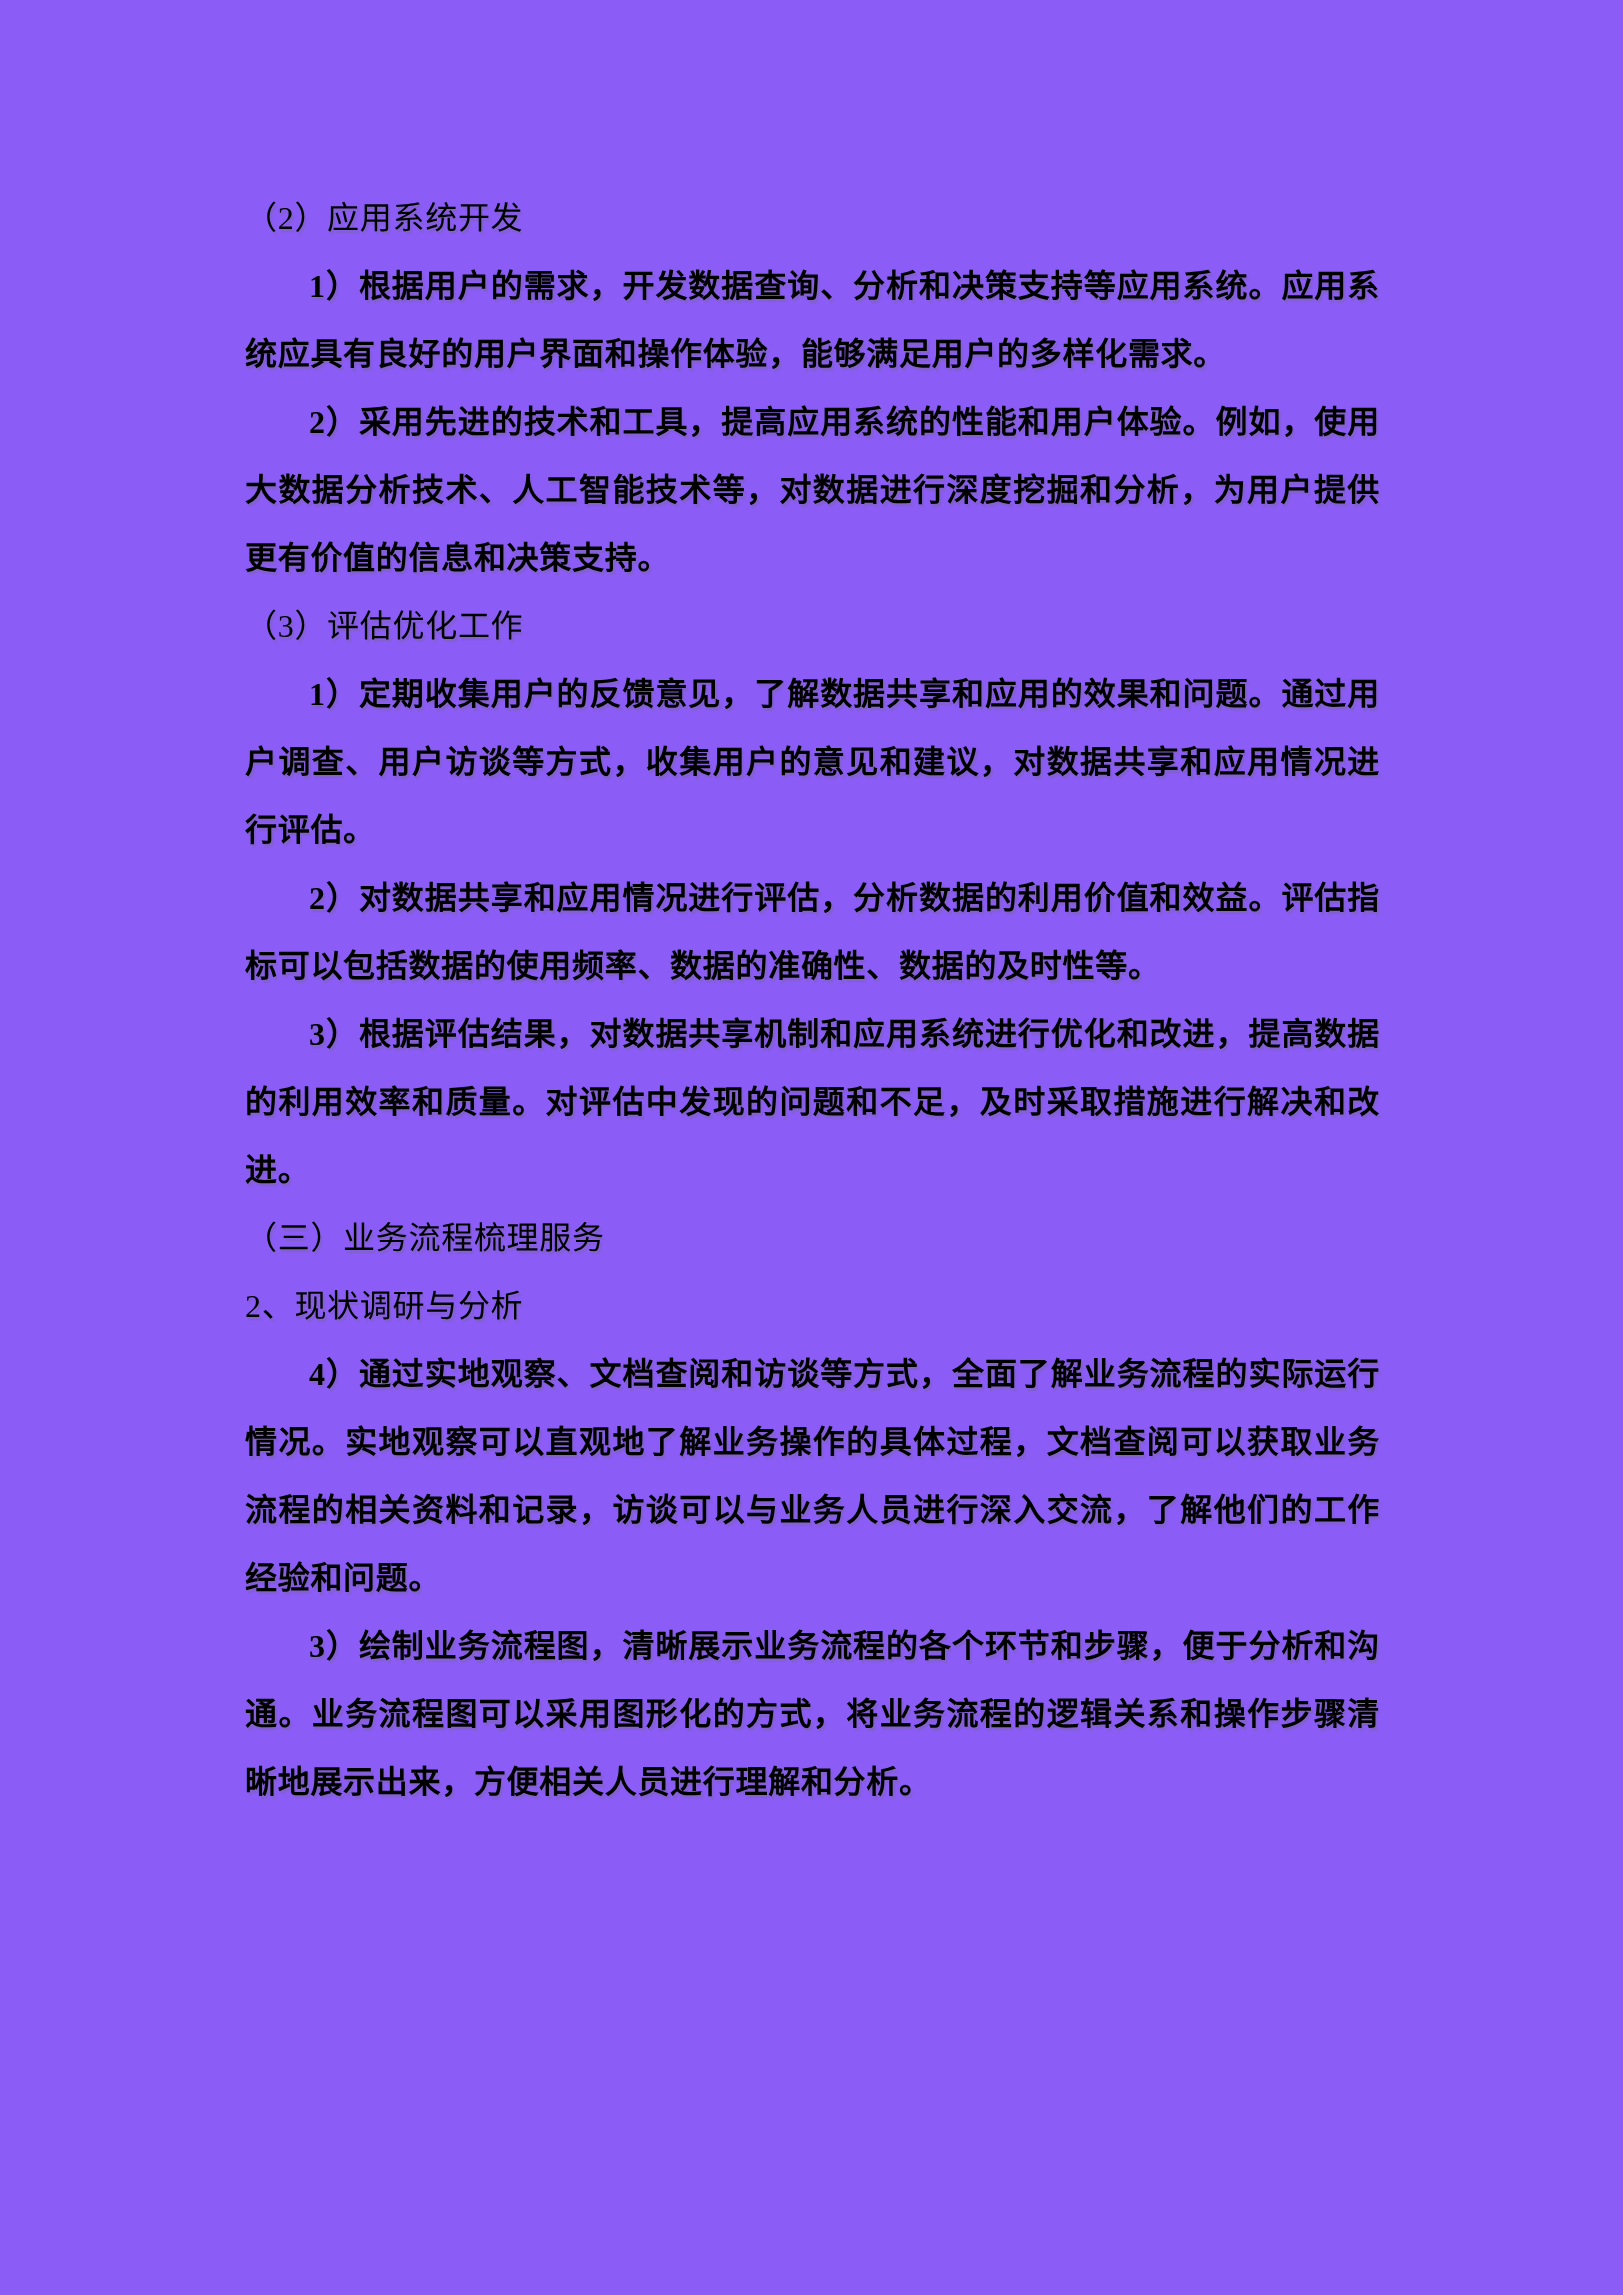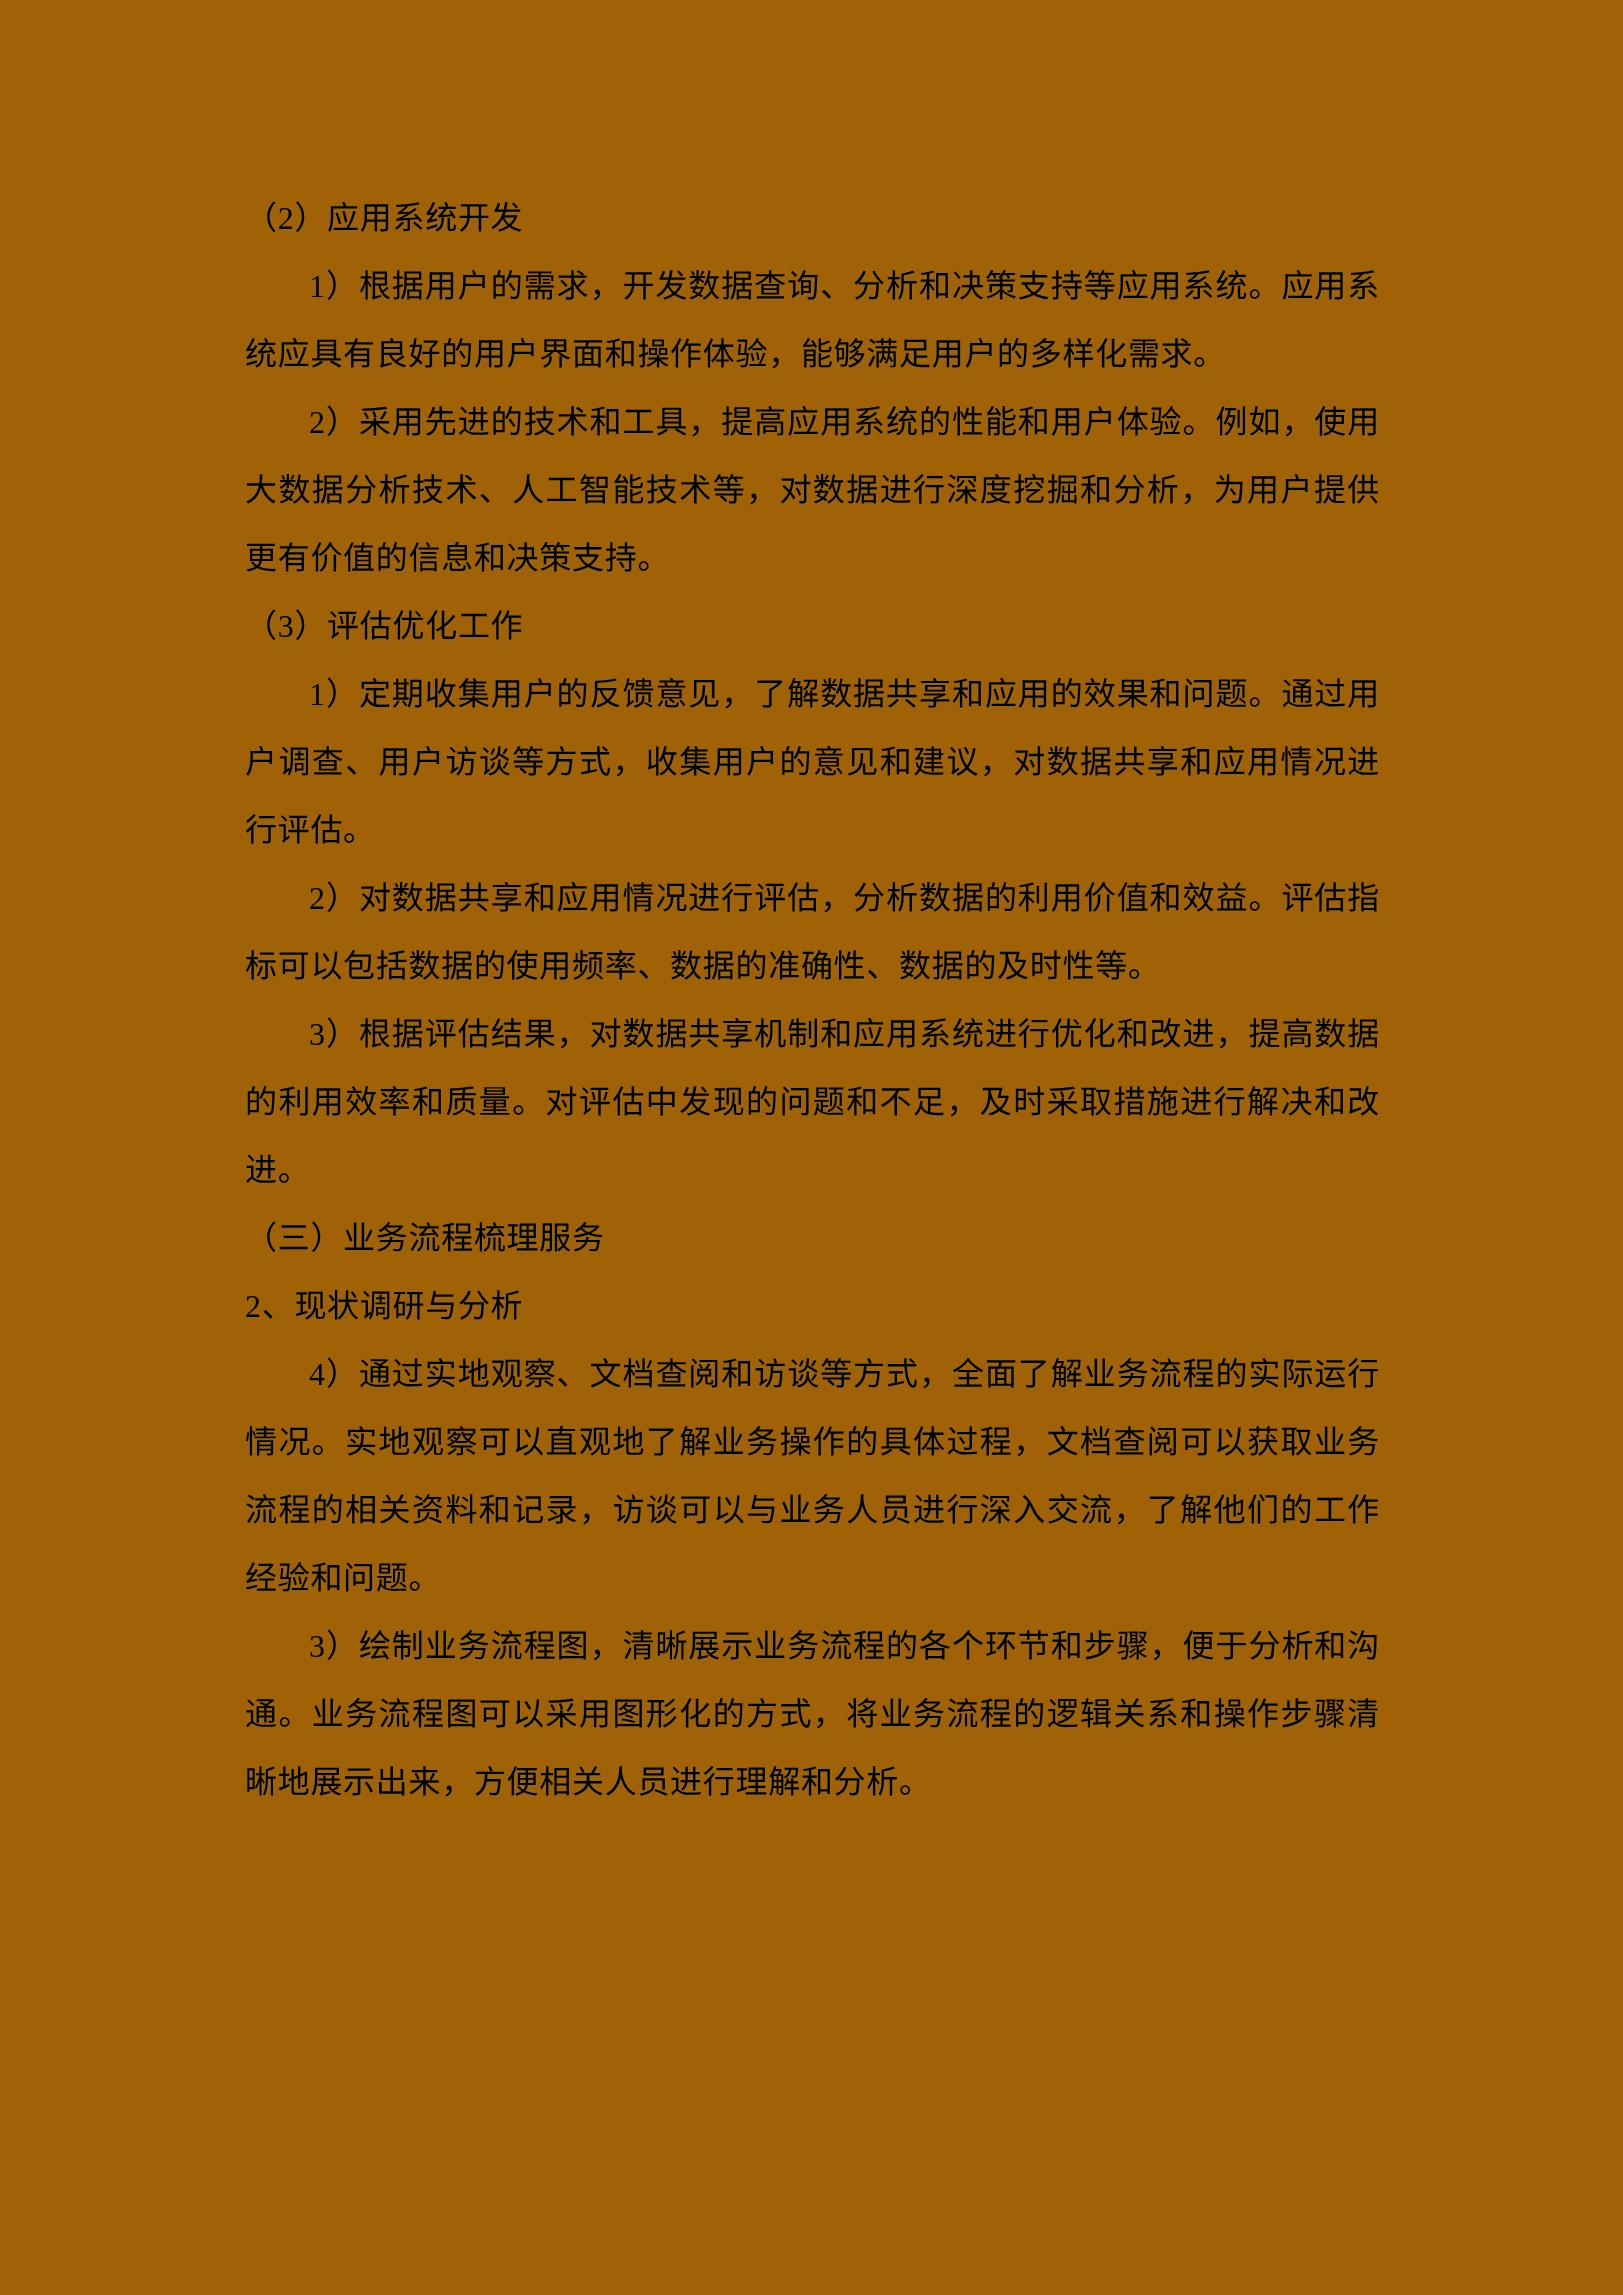--- a/index.html
+++ b/index.html
@@ -4,40 +4,41 @@
 <style>
   html, body {
     margin: 0;
     padding: 0;
     background: #ffffff;
   }
   .page {
     position: relative;
     width: 1623px;
     height: 2295px;
-    background: #a16207;
+    background: #8b5cf6;
     box-sizing: border-box;
     padding: 184px 243px 0 245px;
     font-family: "Liberation Serif", "DejaVu Serif", serif;
     color: #000000;
     overflow: hidden;
   }
   .page p {
     margin: 0;
     padding: 0;
     font-size: 32px;
     line-height: 68px;
     text-align: justify;
     text-justify: inter-ideograph;
     letter-spacing: 0.7px;
     text-shadow: 2px 2.6px 0.7px rgba(110,110,110,0.28);
   }
   
   .para-body {
     text-indent: 64px;
+    font-weight: bold;
   }
   
   .para-subhead {
     text-indent: 0;
   }
   
   .para-section {
     font-size: 40px;
     line-height: 97px;
     text-indent: 0;

